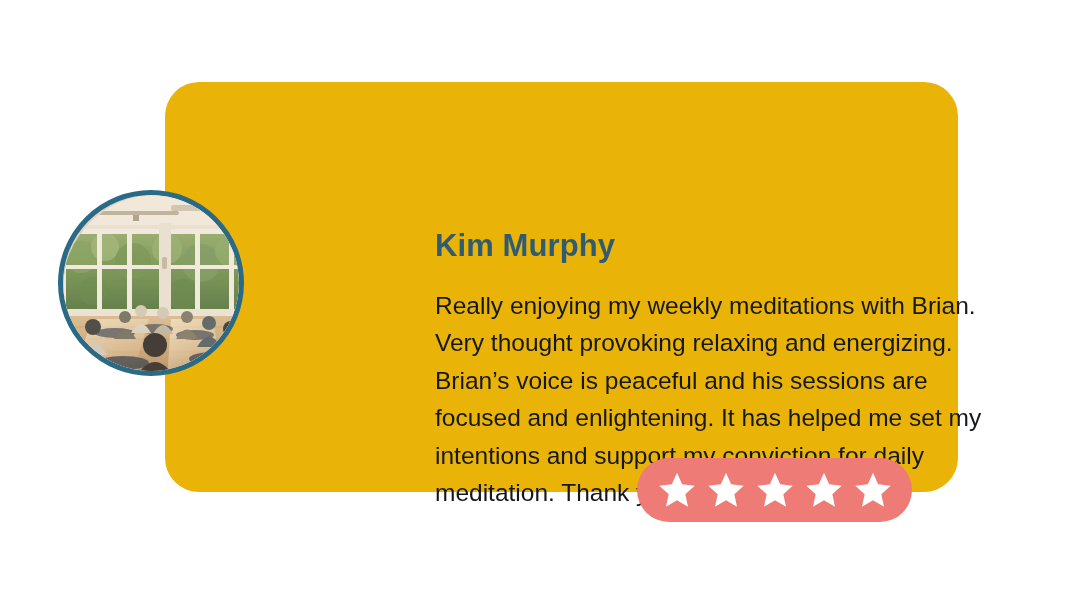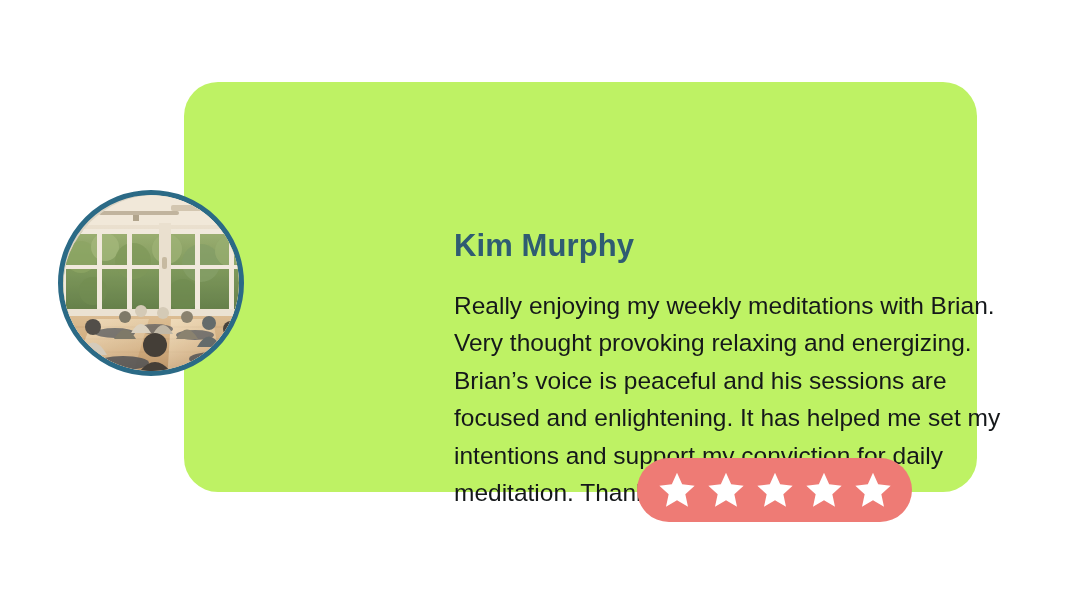--- a/index.html
+++ b/index.html
@@ -18,25 +18,25 @@
 
   .stage {
     position: relative;
     width: 1080px;
     height: 608px;
   }
 
   
   .testimonial-card {
     position: absolute;
-    left: 184px;
+    left: 165px;
     top: 82px;
     width: 793px;
     height: 410px;
-    background: #bef264;
+    background: #eab308;
     border-radius: 34px;
     box-sizing: border-box;
   }
 
   
   .avatar {
     position: absolute;
     left: 58px;
     top: 190px;
     width: 186px;

